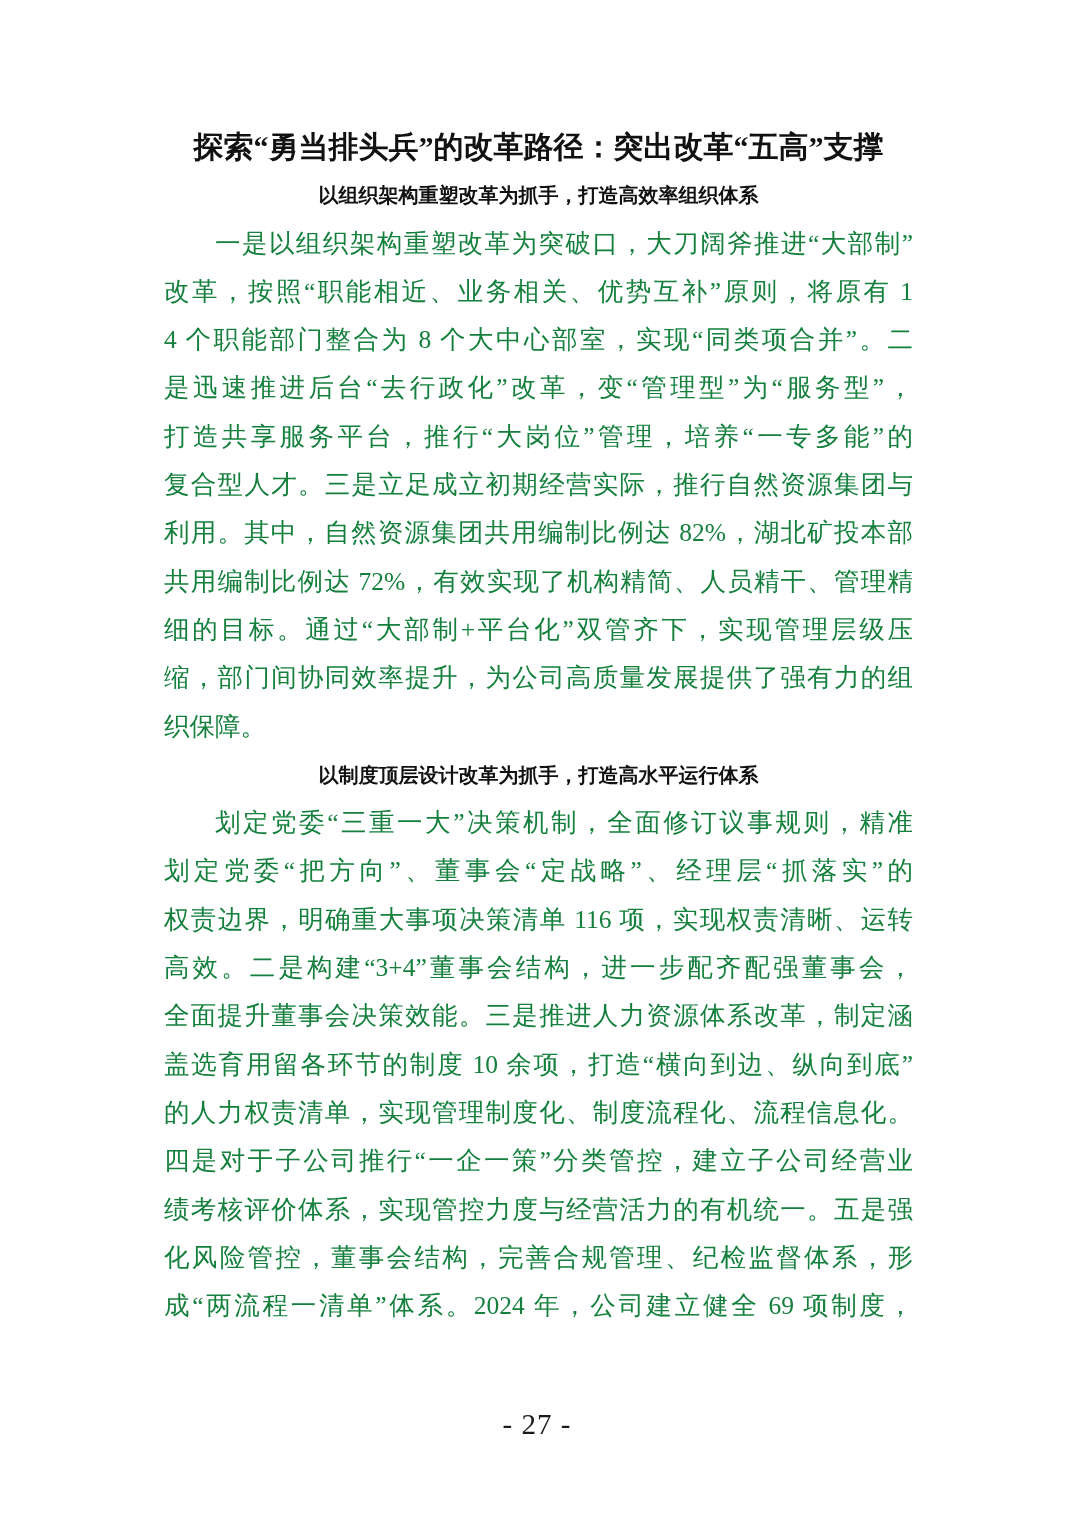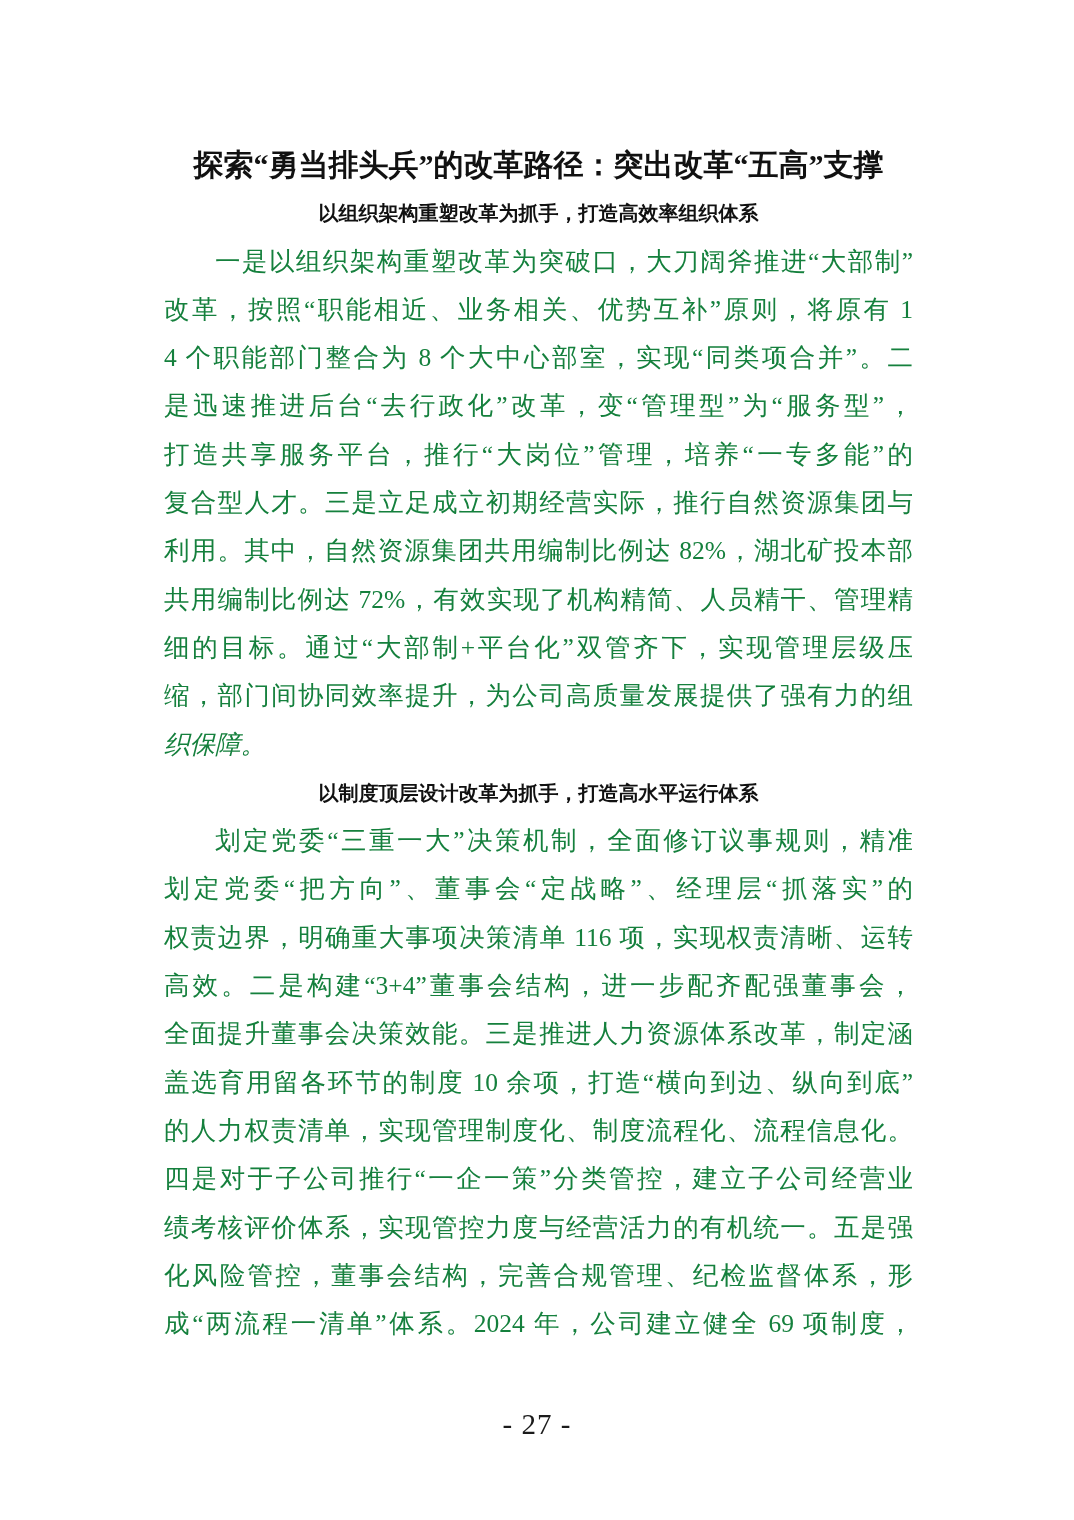--- a/index.html
+++ b/index.html
@@ -12,21 +12,21 @@
     width: 1074px;
     height: 1520px;
     background: #ffffff;
     overflow: hidden;
     font-family: "Liberation Serif", "DejaVu Serif", serif;
     color: #1b1b1b;
   }
   .content {
     position: absolute;
     left: 164px;
-    top: 141px;
+    top: 123px;
     width: 749px;
   }
   .doc-title {
     margin: 0;
     font-size: 30px;
     font-weight: bold;
     color: #111111;
     text-align: center;
     line-height: 48.3px;
     white-space: nowrap;
@@ -47,21 +47,20 @@
     text-align: justify;
     text-align-last: justify;
     color: #15803d;
   }
   .line.indent {
     text-indent: 51px;
   }
   .line.short {
     text-align: center;
     text-align-last: left;
-    font-style: italic;
   }
   .page-footer {
     position: absolute;
     top: 1400px;
     left: 0;
     width: 1074px;
     text-align: center;
     font-size: 29px;
     line-height: 48px;
     color: #1b1b1b;

